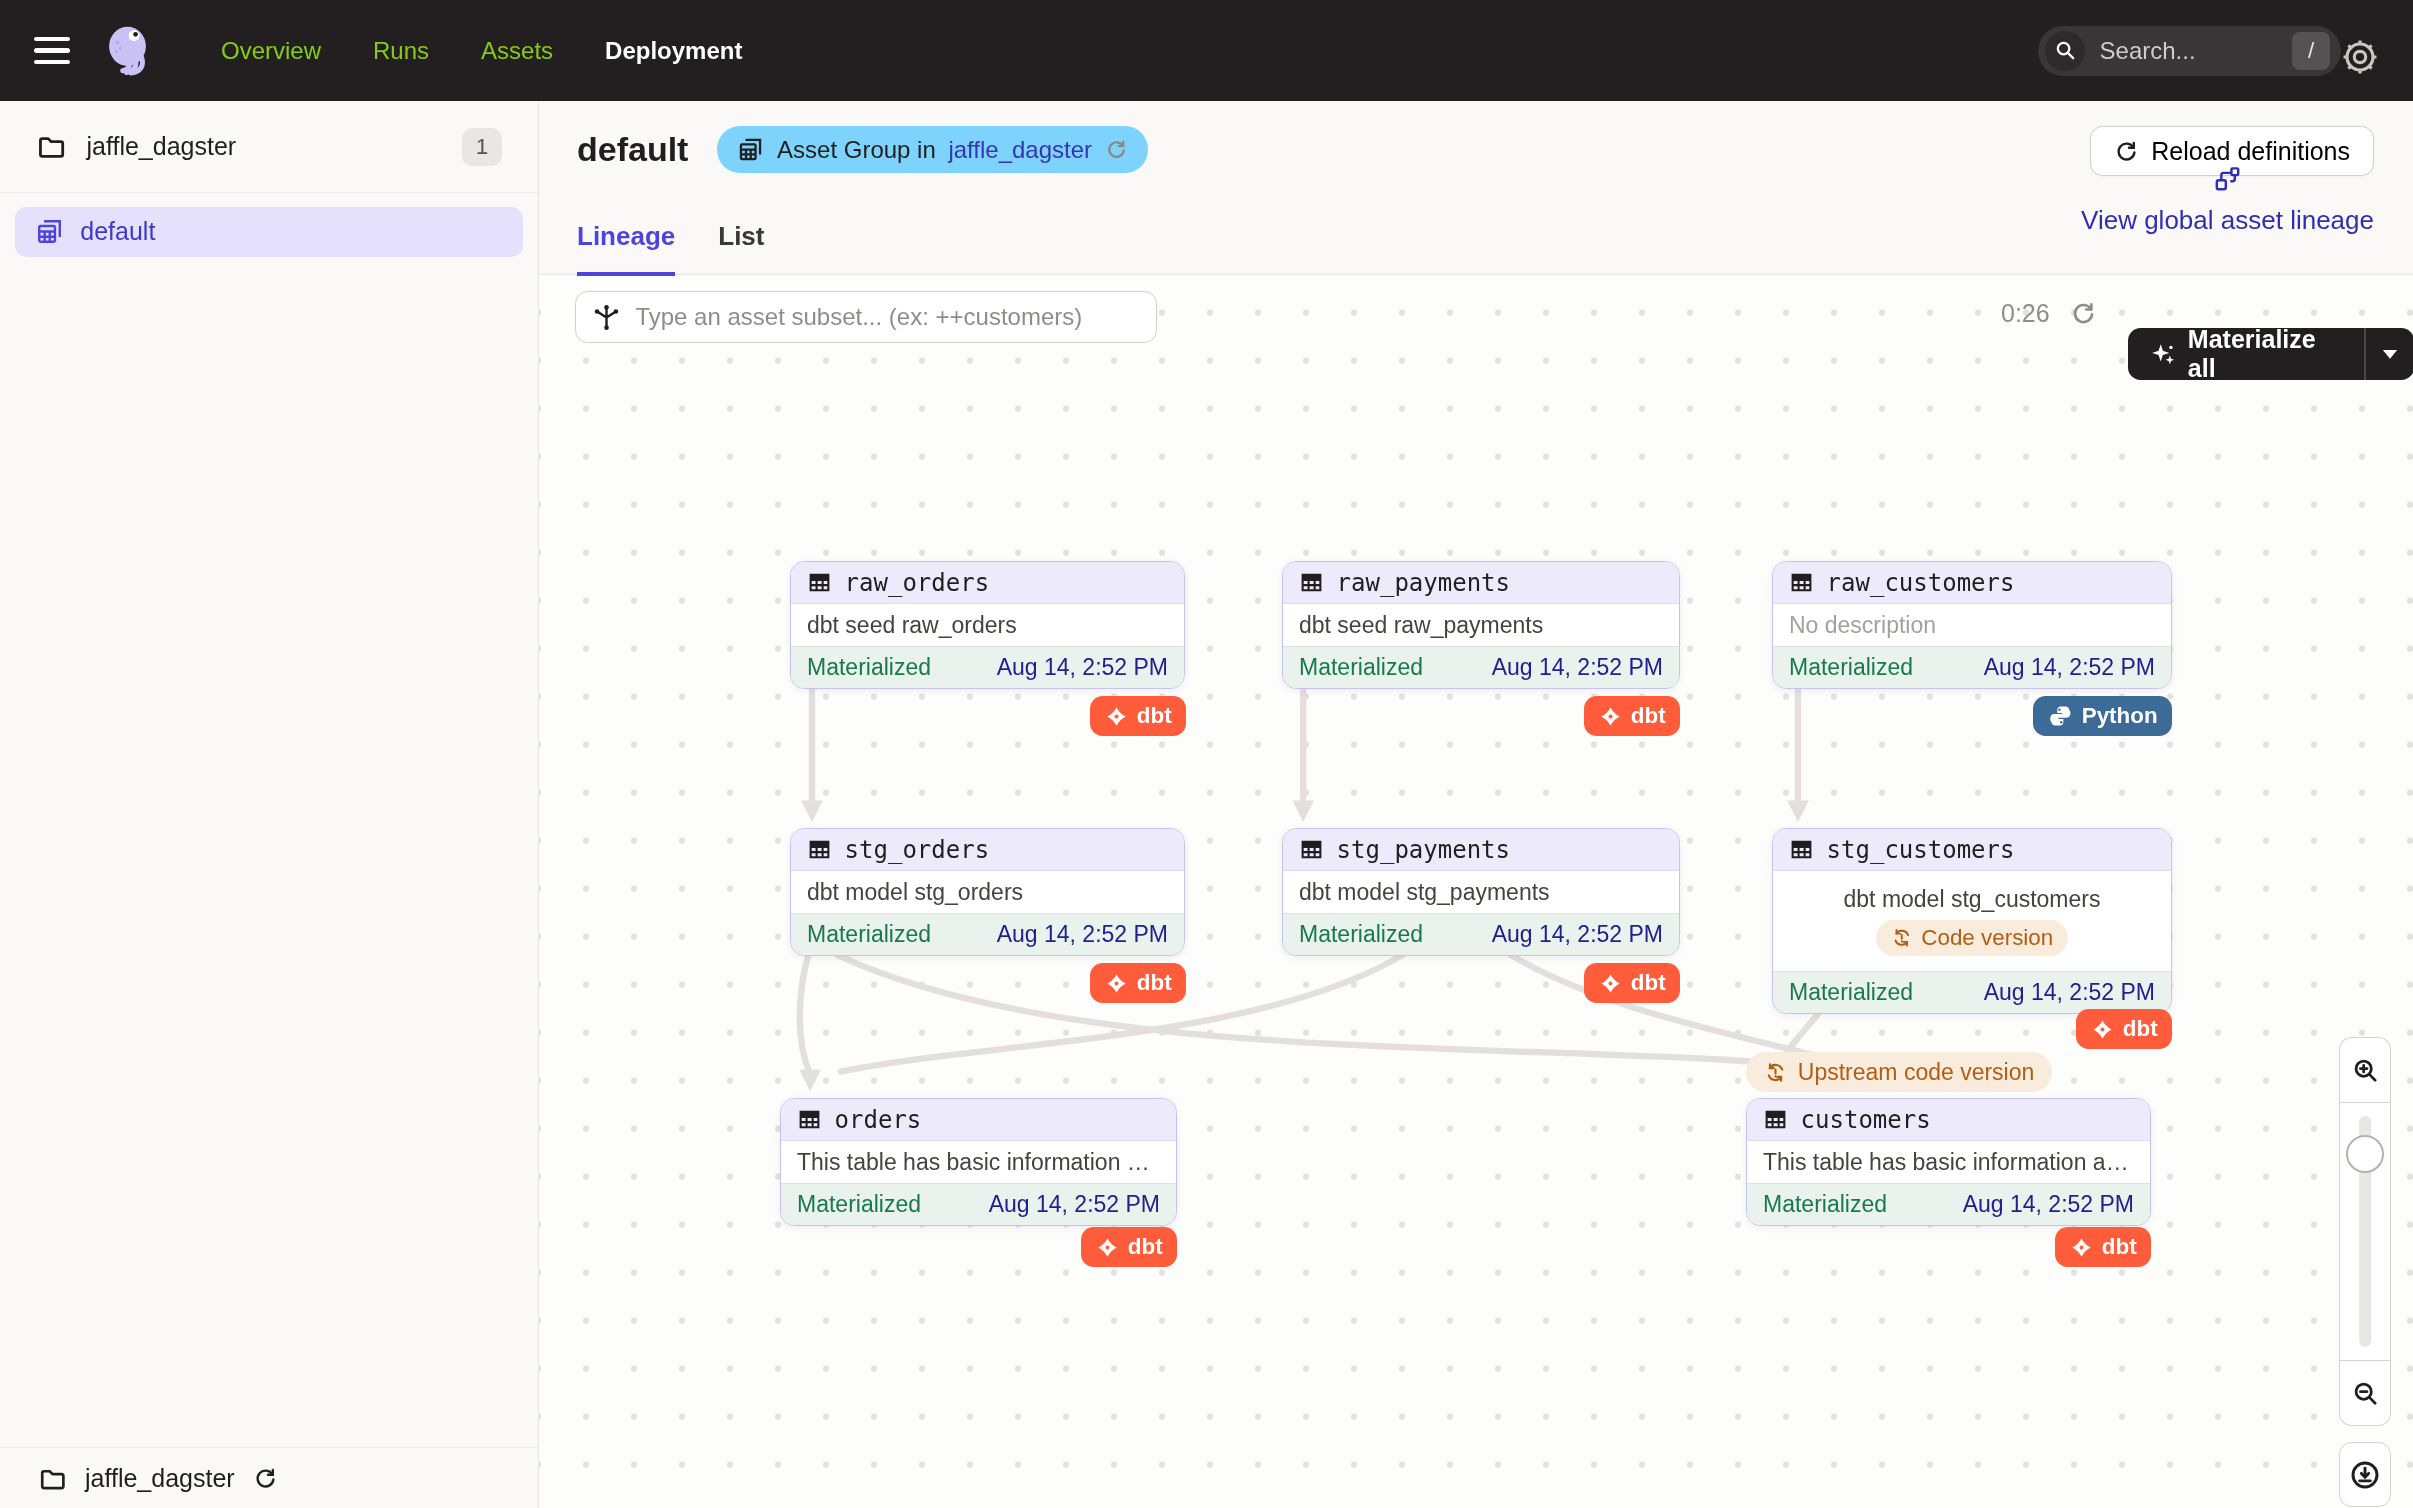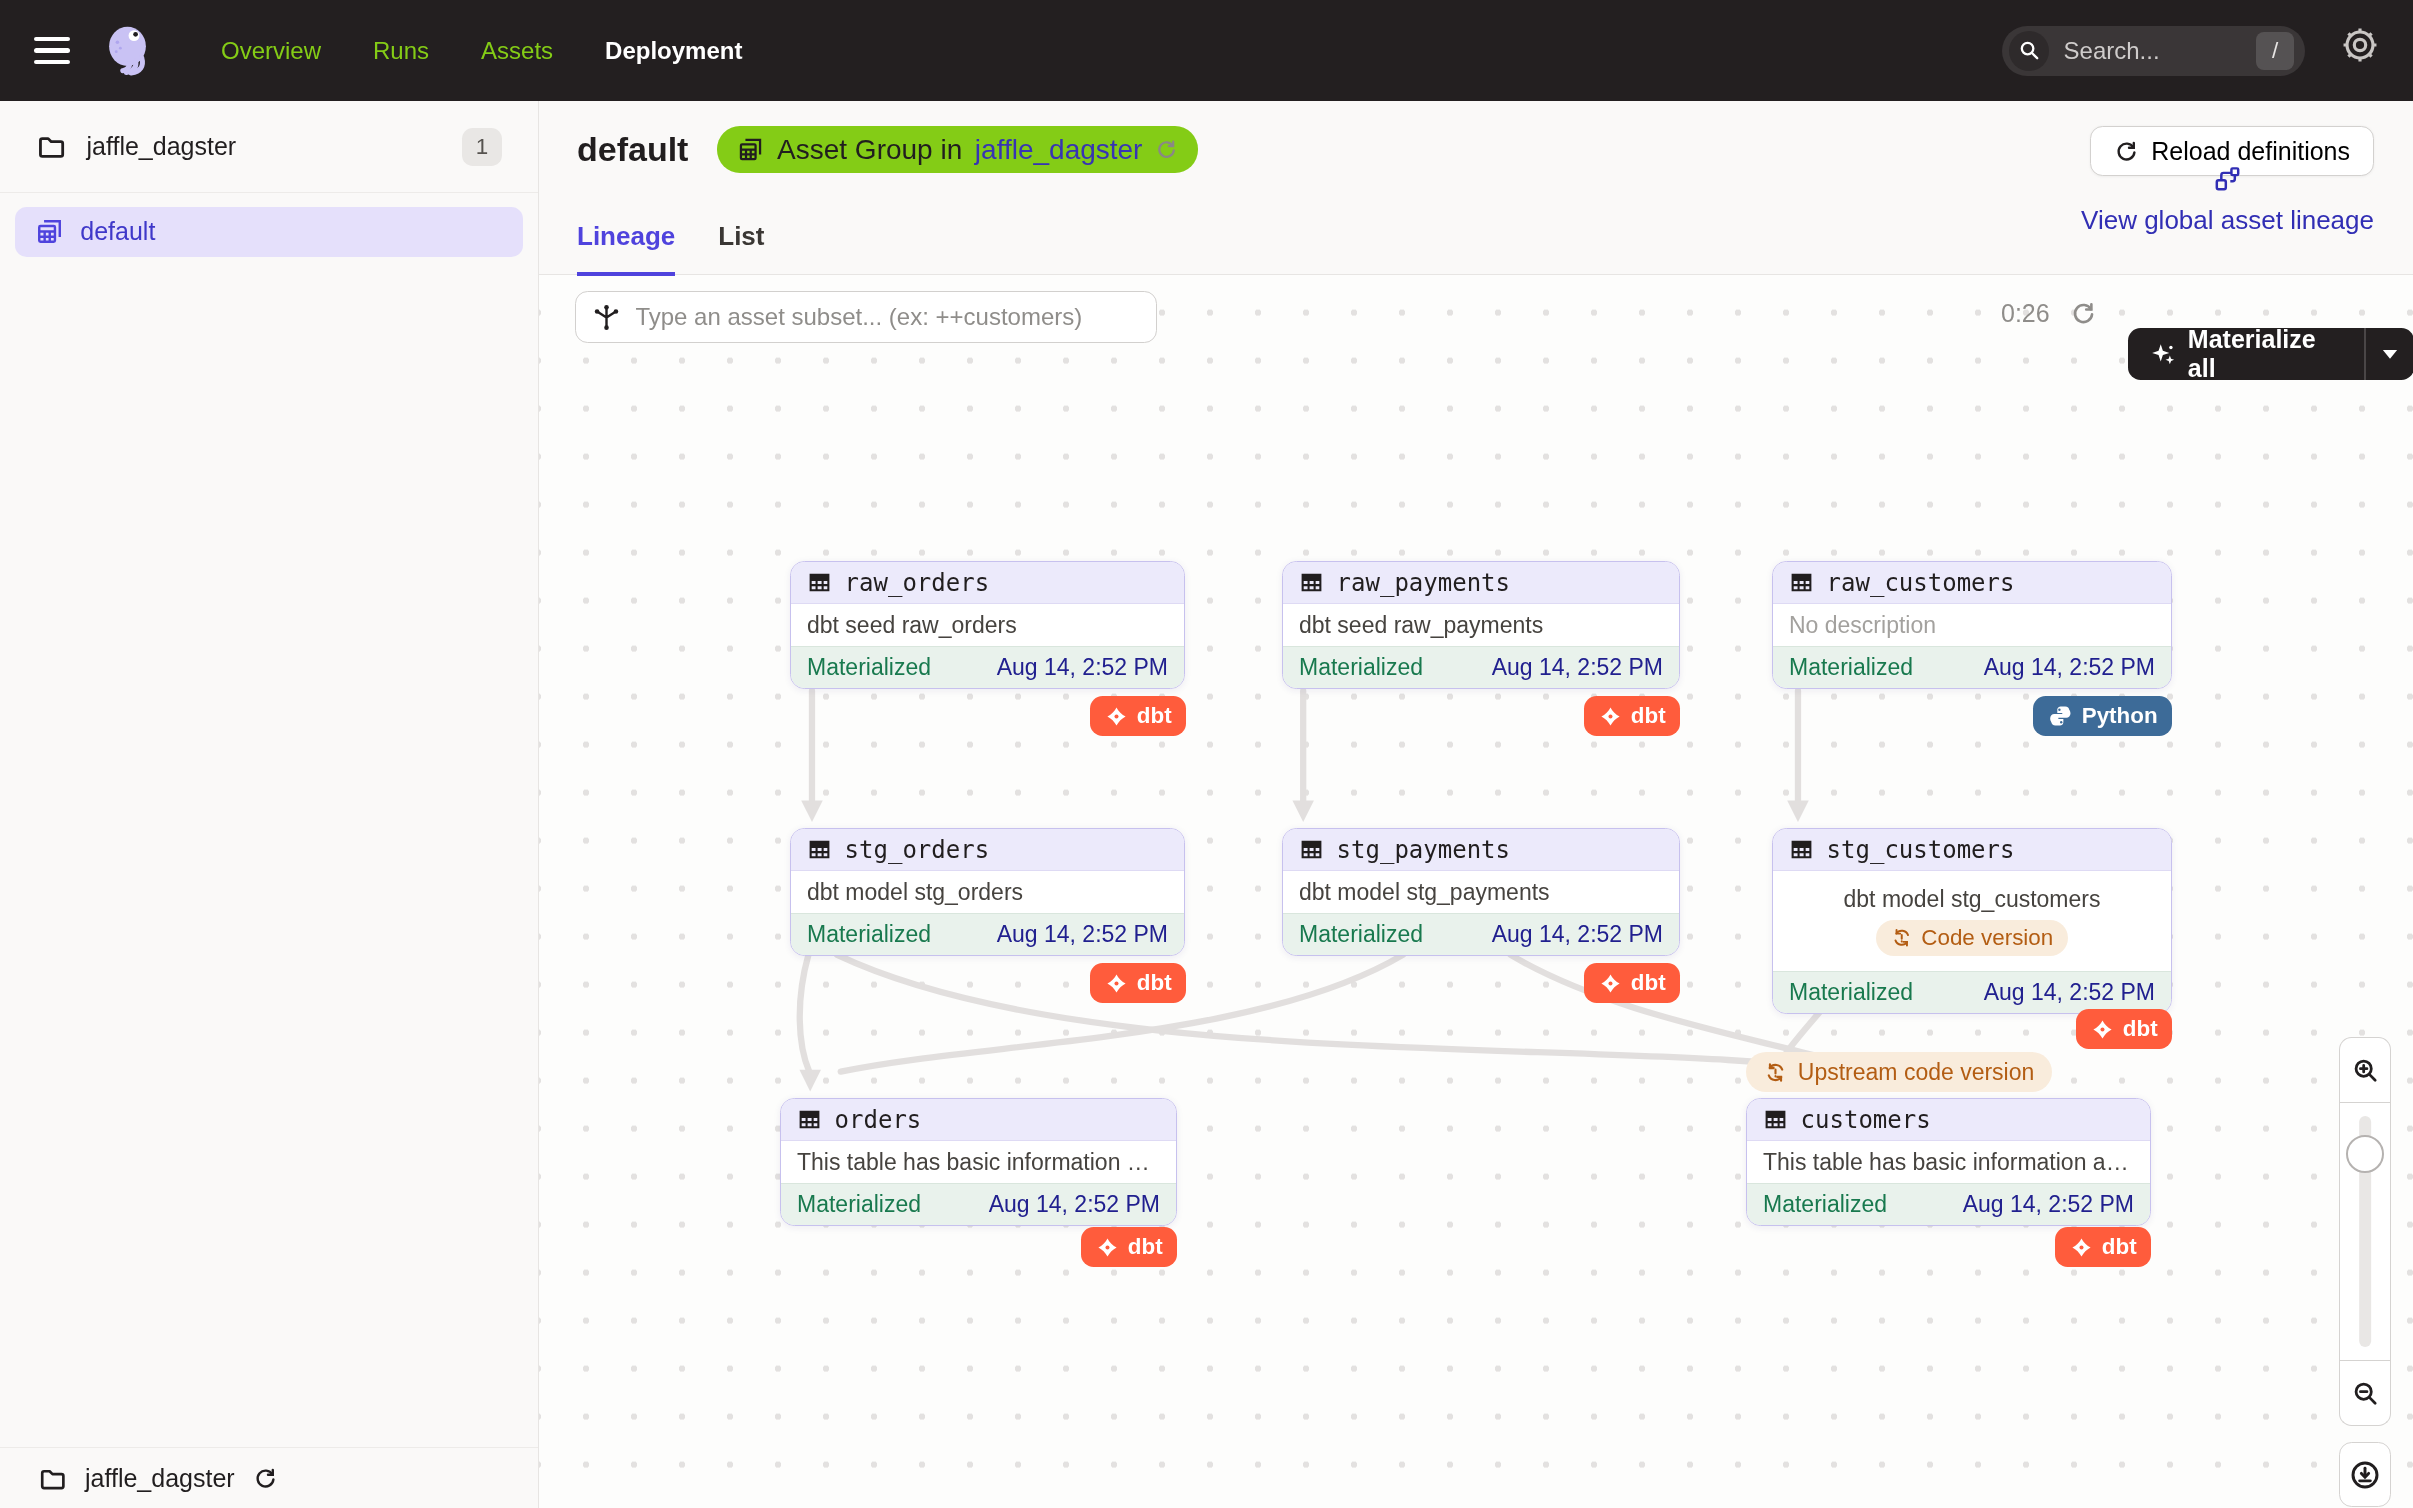--- a/index.html
+++ b/index.html
@@ -18,21 +18,21 @@
     position:absolute; left:0; top:0; width:2413px; height:101px;
     background:var(--nav-bg,#231f20);
     display:flex; align-items:center;
   }
   .hamburger { width:36px; margin-left:34px; cursor:pointer; }
   .hamburger div { height:4.5px; background:#fff; border-radius:2.7px; margin:7.2px 0; }
   .logo { margin-left:29px; }
   .nav-links { display:flex; align-items:center; gap:52px; margin-left:65px; }
   .nav-link { font-size:24px; color:#84cc16; cursor:pointer; text-decoration:none; }
   .nav-link.active { color:#ffffff; font-weight:bold; }
-  .nav-right { margin-left:auto; display:flex; align-items:flex-start; gap:36px; margin-right:34px; }
+  .nav-right { margin-left:auto; display:flex; align-items:flex-end; margin-right:34px; }
   .search-pill {
     width:303px; height:50px; border-radius:25px; background:#3a3637;
     display:flex; align-items:center; padding:0 10.8px 0 7.2px;
   }
   .search-icon-wrap {
     width:40px; height:40px; border-radius:20px; background:#2e2a2b;
     display:flex; align-items:center; justify-content:center; flex:0 0 auto;
   }
   .search-pill input {
     flex:1; background:transparent; border:none; outline:none;
@@ -76,22 +76,22 @@
   .sidebar-footer .label { font-size:25px; }
 
   
   .main-header {
     position:absolute; left:539px; top:101px; width:1875px; height:174px;
     background:#faf9f8; border-bottom:1.8px solid #e7e5e3;
   }
   .title-row { position:absolute; left:38px; top:25px; display:flex; align-items:center; gap:29px; }
   .page-title { font-size:34px; font-weight:bold; }
   .asset-group-pill {
-    height:47px; border-radius:23px; background:#84cc16;
-    display:flex; align-items:center; gap:12.6px; padding:0 20px; font-size:28px;text-align:right;
+    height:47px; border-radius:23px; background:#7dd3fc;
+    display:flex; align-items:center; gap:12.6px; padding:0 20px; font-size:24px;text-align:right;
   }
   .asset-group-pill .link { color:#3734b4; cursor:pointer; }
   .reload-btn {
     position:absolute; right:40px; top:25px; height:50px; border-radius:12.6px;
     background:#fff; border:1.8px solid #d3d1cf; display:flex; align-items:center;
     gap:12.6px; padding:0 23px; font-size:25px; cursor:pointer;
     box-shadow:0 0.9px 2.7px rgba(0,0,0,0.05);
   }
   .tabs { position:absolute; left:38px; bottom:-1.8px; display:flex; gap:43px; }
   .tab { font-size:26px; padding-bottom:20px; border-bottom:4.5px solid transparent; color:#3a3734; cursor:pointer; font-weight:600; }

